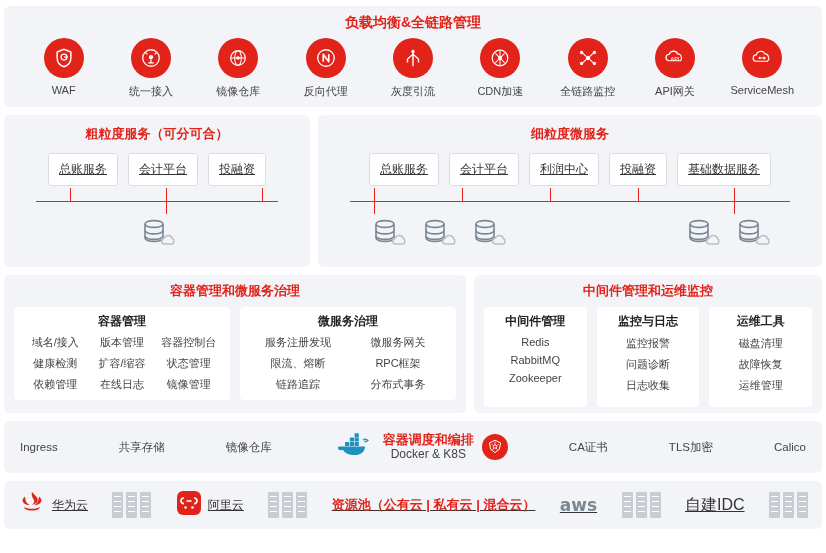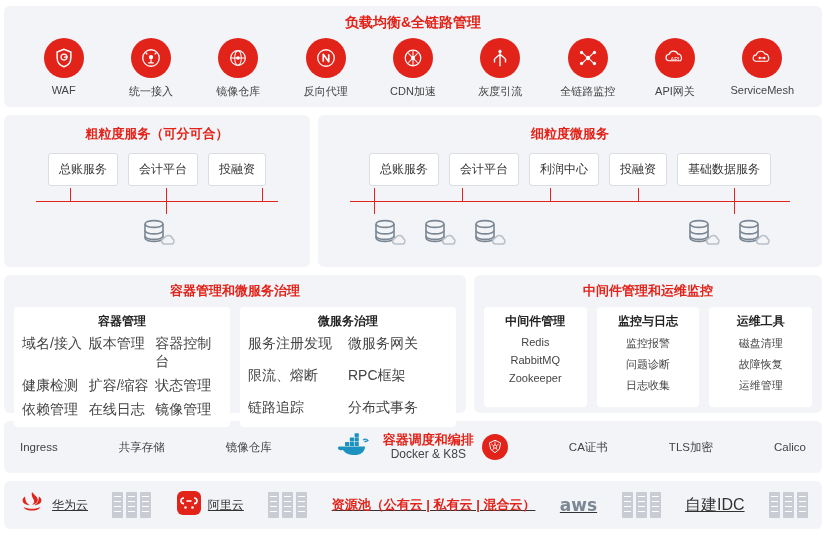--- a/index.html
+++ b/index.html
@@ -29,21 +29,21 @@
 
   
   .svc-row{display:flex;gap:8px;margin-bottom:8px;}
   .svc-left{width:306px;}
   .svc-right{flex:1;}
   .svc-panel{padding:8px 10px 10px;height:152px;position:relative;box-sizing:border-box;}
   .svc-panel .title{font-size:13px;margin:2px 0 10px;}
   .chips{display:flex;justify-content:center;gap:10px;}
   .chip{
     background:#fff;border:1px solid #dadde2;border-radius:3px;
-    font-size:12px;color:#333;padding:7px 10px;white-space:nowrap;
+    font-size:12px;color:#333;padding:7px 10px;white-space:nowrap;text-decoration:underline;
   }
   .connector{position:relative;height:26px;margin-top:2px;}
   .hline{position:absolute;left:22px;right:22px;top:13px;height:1px;background:#e2231a;}
   .vtick{position:absolute;top:0;width:1px;height:13px;background:#e2231a;}
   .vtick.down{top:13px;}
   .dbrow{display:flex;justify-content:center;gap:14px;margin-top:2px;}
   .dbrow.spread{justify-content:space-between;padding:0 40px;}
   .dbgroup{display:flex;gap:10px;}
 
   
@@ -52,22 +52,22 @@
   
   .mid-row{display:flex;gap:8px;margin-bottom:8px;}
   .mid-left{width:462px;}
   .mid-right{flex:1;}
   .mid-panel{padding:7px 10px 10px;box-sizing:border-box;height:138px;}
   .mid-panel>.title{font-size:13px;margin-bottom:7px;}
   .subcols{display:flex;gap:10px;}
   .subcard{background:#fff;border-radius:4px;padding:6px 8px 8px;flex:1;}
   .subcard .sub-title{font-weight:bold;font-size:12px;text-align:center;color:#222;margin-bottom:5px;}
   .grid3{display:grid;grid-template-columns:repeat(3,1fr);row-gap:6px;}
-  .grid2{display:grid;grid-template-columns:repeat(2,1fr);row-gap:14px;}
-  .cellt{font-size:14px;color:#444;}
+  .grid2{display:grid;grid-template-columns:repeat(2,1fr);row-gap:6px;}
+  .cellt{font-size:11px;color:#444;text-align:center;}
   .mw-cols{display:flex;gap:10px;}
   .mw-col{background:#fff;border-radius:4px;flex:1;padding:6px 4px 8px;text-align:center;}
   .mw-col .sub-title{font-weight:bold;font-size:12px;color:#222;margin-bottom:6px;}
   .mw-col .it{font-size:11px;color:#444;margin:6px 0;}
 
   
   .dock-row{padding:8px 16px;margin-bottom:8px;display:flex;align-items:center;justify-content:space-between;height:52px;box-sizing:border-box;}
   .dock-row .t{font-size:11.5px;color:#444;}
   .dock-center{display:flex;align-items:center;gap:8px;}
   .dock-center .tt{text-align:center;line-height:1.15;}
@@ -134,36 +134,36 @@
               <circle cx="12" cy="12" r="9" fill="none" stroke="#fff" stroke-width="1.4"></circle>
               <path d="M9 16V8l6 8V8" fill="none" stroke="#fff" stroke-width="1.8" stroke-linejoin="round"></path>
             </svg>
         </div>
         <div class="lbl">反向代理</div>
       </div>
 
       <div class="icon-cell">
         <div class="circ">
           <svg width="22" height="22" viewBox="0 0 24 24">
+              <path d="M12 3v18M12 8 6 13M12 8l6 5M6 13v4M18 13v4" stroke="#fff" stroke-width="1.5" fill="none"></path>
+              <circle cx="12" cy="5" r="1.8" fill="#fff"></circle>
+            </svg>
+        </div>
+        <div class="lbl">灰度引流</div>
+      </div>
+
+      <div class="icon-cell">
+        <div class="circ">
+          <svg width="22" height="22" viewBox="0 0 24 24">
               <circle cx="12" cy="12" r="8.5" fill="none" stroke="#fff" stroke-width="1.3"></circle>
               <path d="M12 4v16M7 7l10 10M17 7 7 17" stroke="#fff" stroke-width="1.1"></path>
               <circle cx="12" cy="12" r="2.2" fill="#fff"></circle>
             </svg>
         </div>
         <div class="lbl">CDN加速</div>
-      </div>
-
-      <div class="icon-cell">
-        <div class="circ">
-          <svg width="22" height="22" viewBox="0 0 24 24">
-              <path d="M12 3v18M12 8 6 13M12 8l6 5M6 13v4M18 13v4" stroke="#fff" stroke-width="1.5" fill="none"></path>
-              <circle cx="12" cy="5" r="1.8" fill="#fff"></circle>
-            </svg>
-        </div>
-        <div class="lbl">灰度引流</div>
       </div>
 
       <div class="icon-cell">
         <div class="circ">
           <svg width="22" height="22" viewBox="0 0 24 24">
               <circle cx="12" cy="12" r="2.4" fill="#fff"></circle>
               <circle cx="5" cy="6" r="1.8" fill="#fff"></circle>
               <circle cx="19" cy="6" r="1.8" fill="#fff"></circle>
               <circle cx="5" cy="18" r="1.8" fill="#fff"></circle>
               <circle cx="19" cy="18" r="1.8" fill="#fff"></circle>

